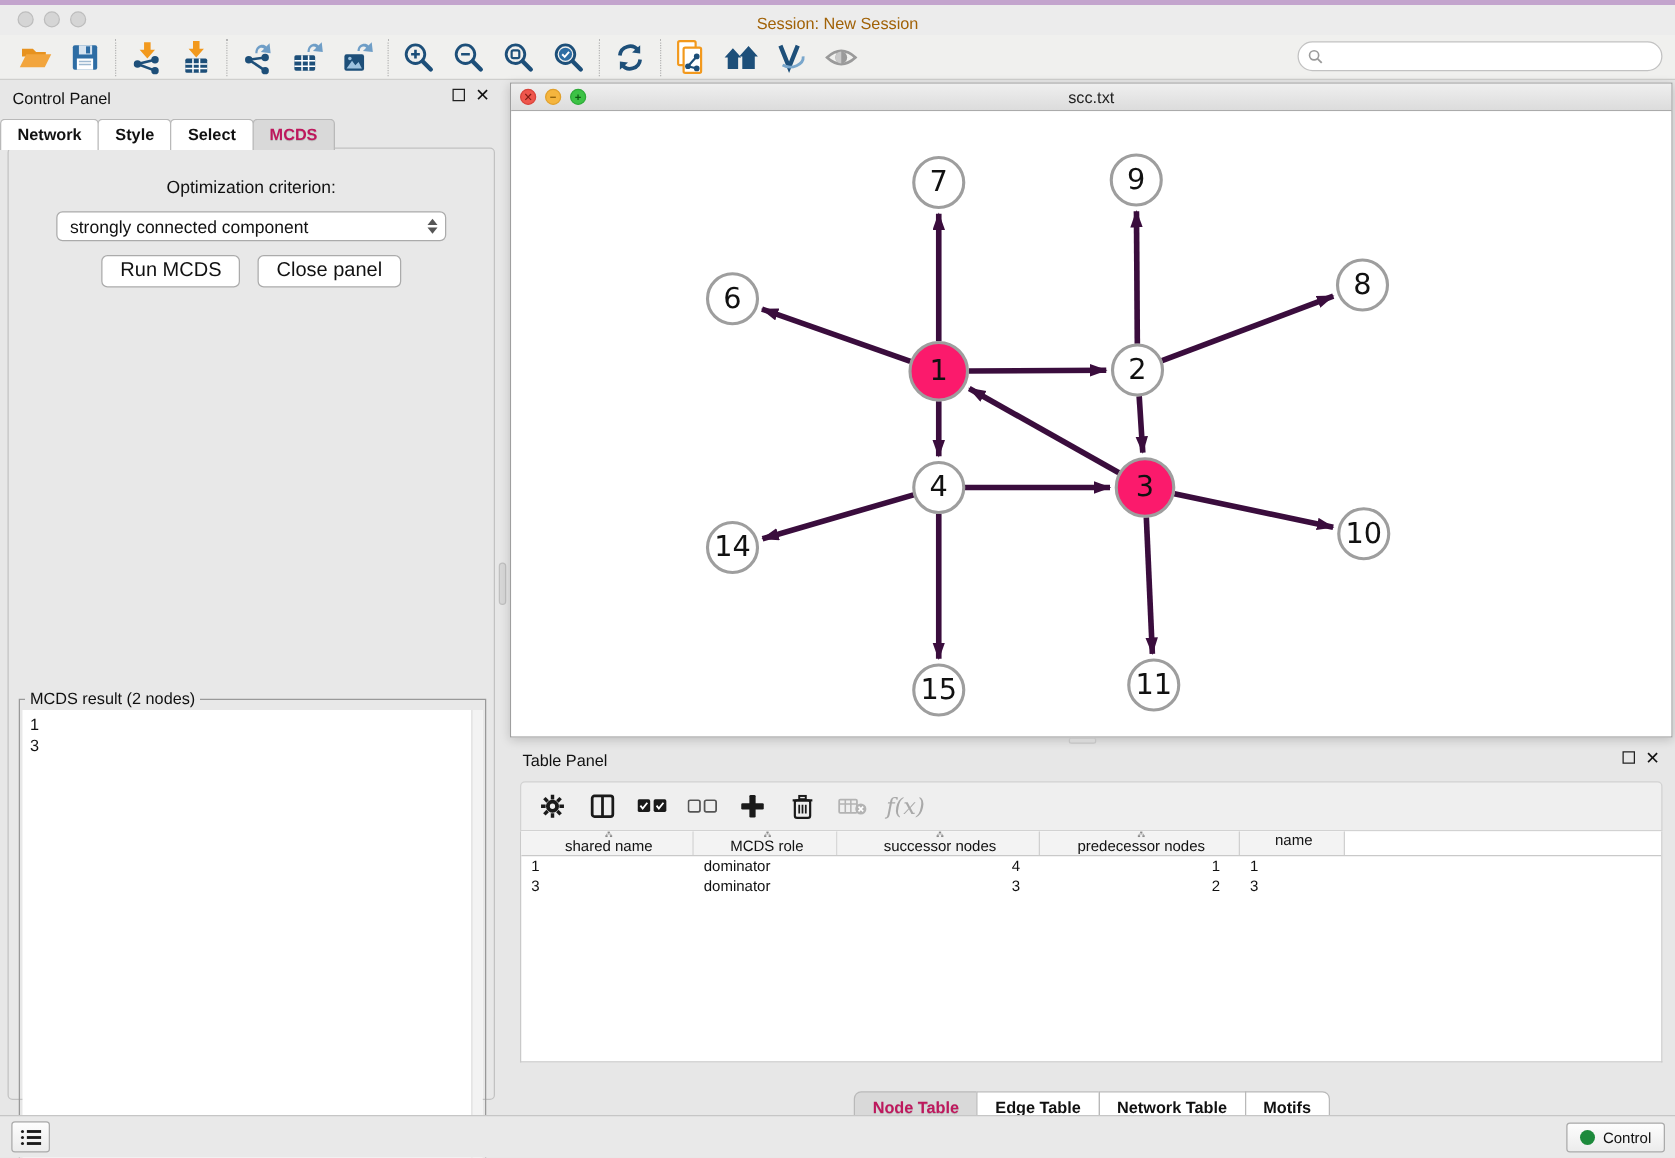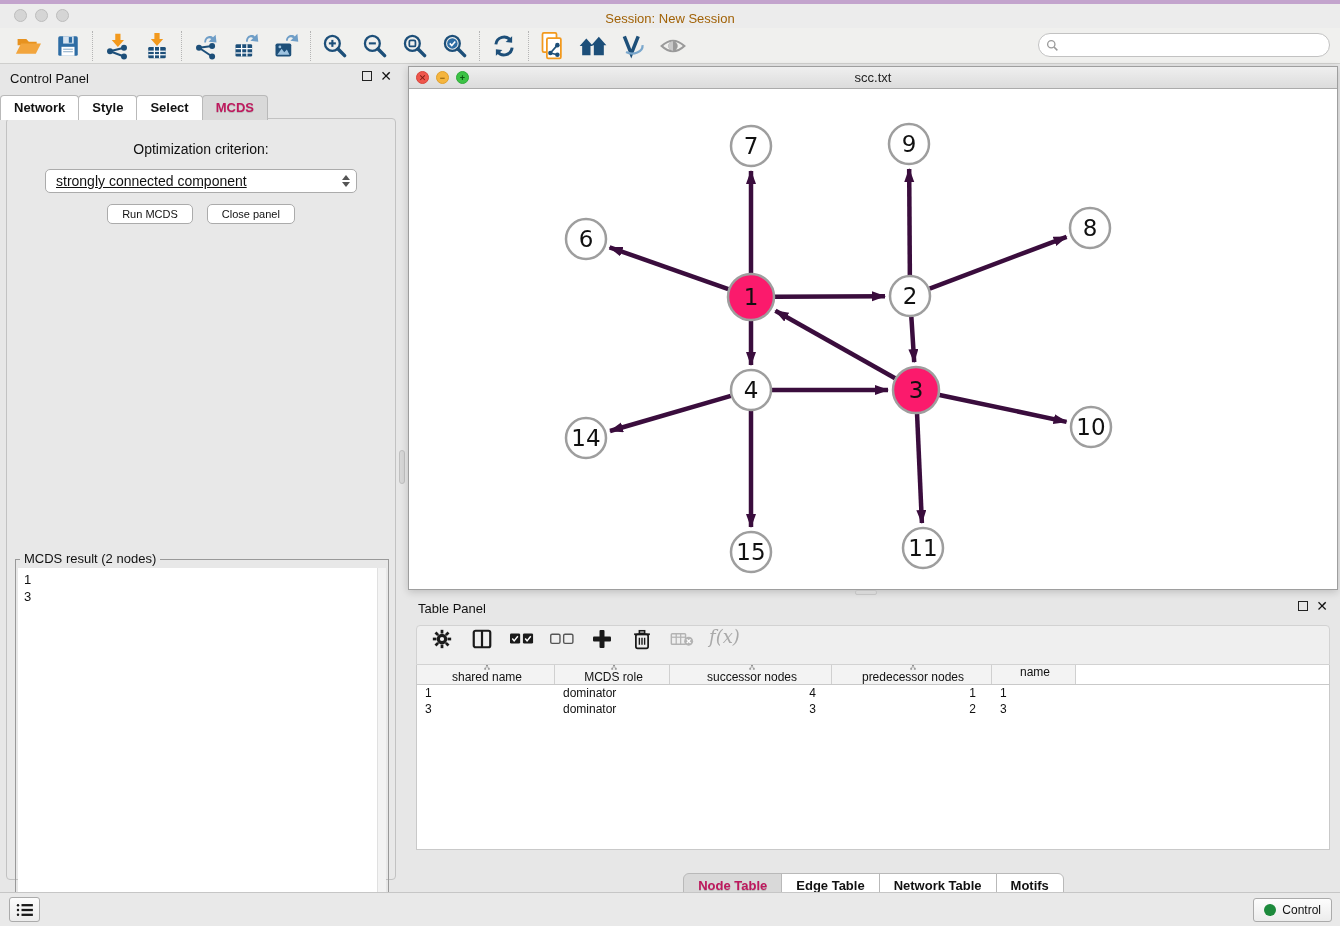--- a/index.html
+++ b/index.html
@@ -24,28 +24,28 @@
   .cp-header { height:26px; position:relative; }
   .cp-title { position:absolute; left:10px; top:5px; font-size:13px; color:#111; }
   .win-ctrls { position:absolute; right:10px; top:5px; display:flex; gap:8px; align-items:center; }
   .wc-max { width:10px; height:10px; border:1.5px solid #222; display:inline-block; }
   .wc-close { font-size:14px; font-weight:bold; color:#111; line-height:10px; }
   .cp-tabs { position:absolute; left:0; top:29px; width:100%; display:flex; z-index:2; }
   .tab { background:#fff; border:1px solid #b9b9b9; border-bottom:none; padding:4px 13px 5px; font-size:13px; font-weight:600; color:#111; border-radius:4px 4px 0 0; margin-right:-1px; }
   .tab.active { background:#d9d9d9; color:#be185d; text-shadow:0 1px 0 #bbb; }
   .cp-body { position:absolute; left:6px; top:52px; width:390px; height:762px; background:#e8e8e8; border:1px solid #c2c2c2; border-radius:4px; }
   .opt-label { text-align:center; margin-top:22px; font-size:14px; }
-  .cp-select { margin:12px auto 0; width:312px; height:24px; background:#fff; border:1px solid #ababab; border-radius:5px; display:flex; align-items:center; padding:0 6px 0 10px; font-size:14px;text-decoration:underline; }
+  .cp-select { margin:12px auto 0; width:312px; height:24px; background:#fff; border:1px solid #ababab; border-radius:5px; display:flex; align-items:center; padding:0 6px 0 10px; font-size:14px; }
   .cp-select .sel-text { flex:1; }
   .stepper { display:flex; flex-direction:column; align-items:center; gap:2px; }
   .stepper i { display:block; width:0; height:0; border-left:4px solid transparent; border-right:4px solid transparent; }
   .stepper .up { border-bottom:5px solid #555; }
   .stepper .dn { border-top:5px solid #555; }
   .cp-buttons { display:flex; justify-content:center; gap:14px; margin-top:11px; }
-  .btn { background:#fff; border:1px solid #ababab; border-radius:5px; padding:3px 14px; font-size:11px; color:#111; font-family:"Liberation Sans",sans-serif; }
+  .btn { background:#fff; border:1px solid #ababab; border-radius:5px; padding:3px 14px; font-size:16px; color:#111; font-family:"Liberation Sans",sans-serif; }
   .mcds-fieldset { position:absolute; left:8px; top:440px; width:374px; height:380px; border:1px solid #999; }
   .mcds-legend { position:absolute; left:4px; top:-9px; background:#e8e8e8; padding:0 4px; font-size:13px; }
   .mcds-text { position:absolute; left:2px; top:8px; right:2px; bottom:2px; background:#fff; font-size:13px; line-height:17px; padding:3px 6px; white-space:pre-line; }
   .mcds-scroll { position:absolute; right:2px; top:8px; width:9px; bottom:2px; background:#f3f3f3; border-left:1px solid #e0e0e0; }
   .v-splitter { position:absolute; left:399px; top:450px; width:6px; height:34px; background:#d7d7d7; border:1px solid #c0c0c0; border-radius:3px; }
   .h-splitter { position:absolute; left:855px; top:590px; width:22px; height:5px; background:#d7d7d7; border:1px solid #c4c4c4; border-radius:2px; }
 
   
   .net-window { position:absolute; left:408px; top:66px; width:930px; height:524px; border:1px solid #9e9e9e; background:#fff; box-shadow:0 2px 8px rgba(0,0,0,.18); }
   .net-titlebar { height:22px; background:linear-gradient(#efefef,#dcdcdc); border-bottom:1px solid #ababab; position:relative; }
@@ -54,21 +54,21 @@
   .nt { width:13px; height:13px; border-radius:50%; font-size:9px; font-weight:bold; text-align:center; line-height:13px; }
   .nt.red { background:#ee564c; border:1px solid #d8433a; color:#7e1a12; }
   .nt.yellow { background:#f5b53e; border:1px solid #e0a02c; color:#8a5d08; }
   .nt.green { background:#3cc245; border:1px solid #2daa38; color:#0c5a12; }
   .net-canvas { position:absolute; left:0; top:22px; right:0; bottom:0; background:#fff; }
 
   
   .table-panel { position:absolute; left:408px; top:597px; width:930px; height:293px; }
   .tp-header { height:24px; position:relative; }
   .tp-title { position:absolute; left:10px; top:4px; font-size:13px; }
-  .tp-toolbar { position:absolute; left:8px; top:28px; width:914px; height:40px; background:#efefef; border:1px solid #d2d2d2; border-radius:4px 4px 0 0; display:flex; align-items:flex-start; padding-left:12px; gap:14px; }
+  .tp-toolbar { position:absolute; left:8px; top:28px; width:914px; height:40px; background:#efefef; border:1px solid #d2d2d2; border-radius:4px 4px 0 0; display:flex; align-items:center; padding-left:12px; gap:14px; }
   .tpi { width:26px; height:26px; display:flex; align-items:center; justify-content:center; }
   .fx-label { font-family:"DejaVu Serif",serif; font-style:italic; font-size:18px; color:#a9a9a9; }
   .tp-table { position:absolute; left:8px; top:68px; width:914px; height:185px; background:#fff; border:1px solid #c9c9c9; border-top:none; overflow:hidden; }
   .thead { display:flex; height:20px; border-bottom:1px solid #c9c9c9; }
   .th { background:#f3f3f3; border-right:1px solid #d0d0d0; display:flex; align-items:center; padding:0 4px 0 7px; font-size:12px;flex-direction:column; }
   .th .hlabel { flex:1; text-align:center; }
   .c0 { width:138px; } .c1 { width:115px; } .c2 { width:162px; } .c3 { width:160px; } .c4 { width:84px; }
   .trow { display:flex; height:16px; font-size:12px; align-items:center; }
   .tcell { padding:0 8px; overflow:hidden; white-space:nowrap; }
   .tcell.c2, .tcell.c3 { text-align:right; padding-right:16px; }

